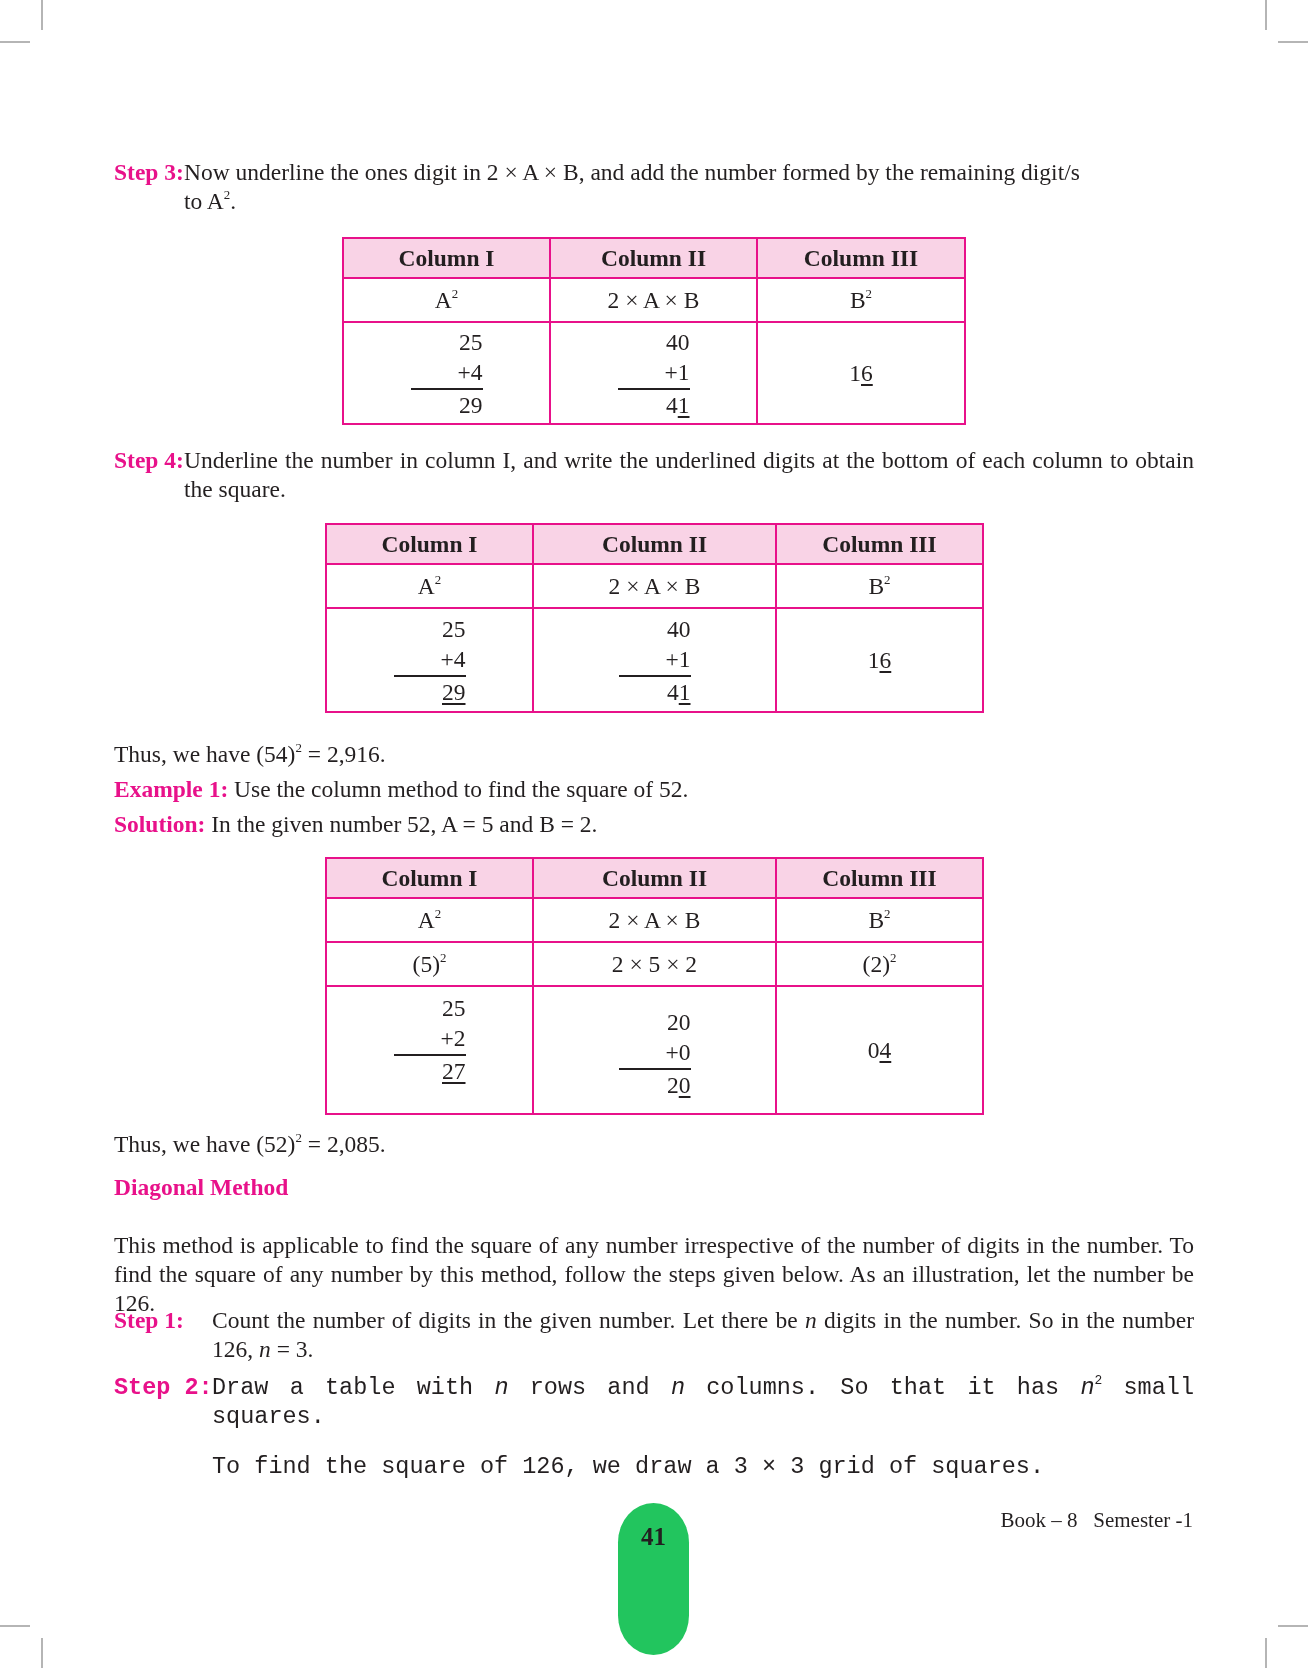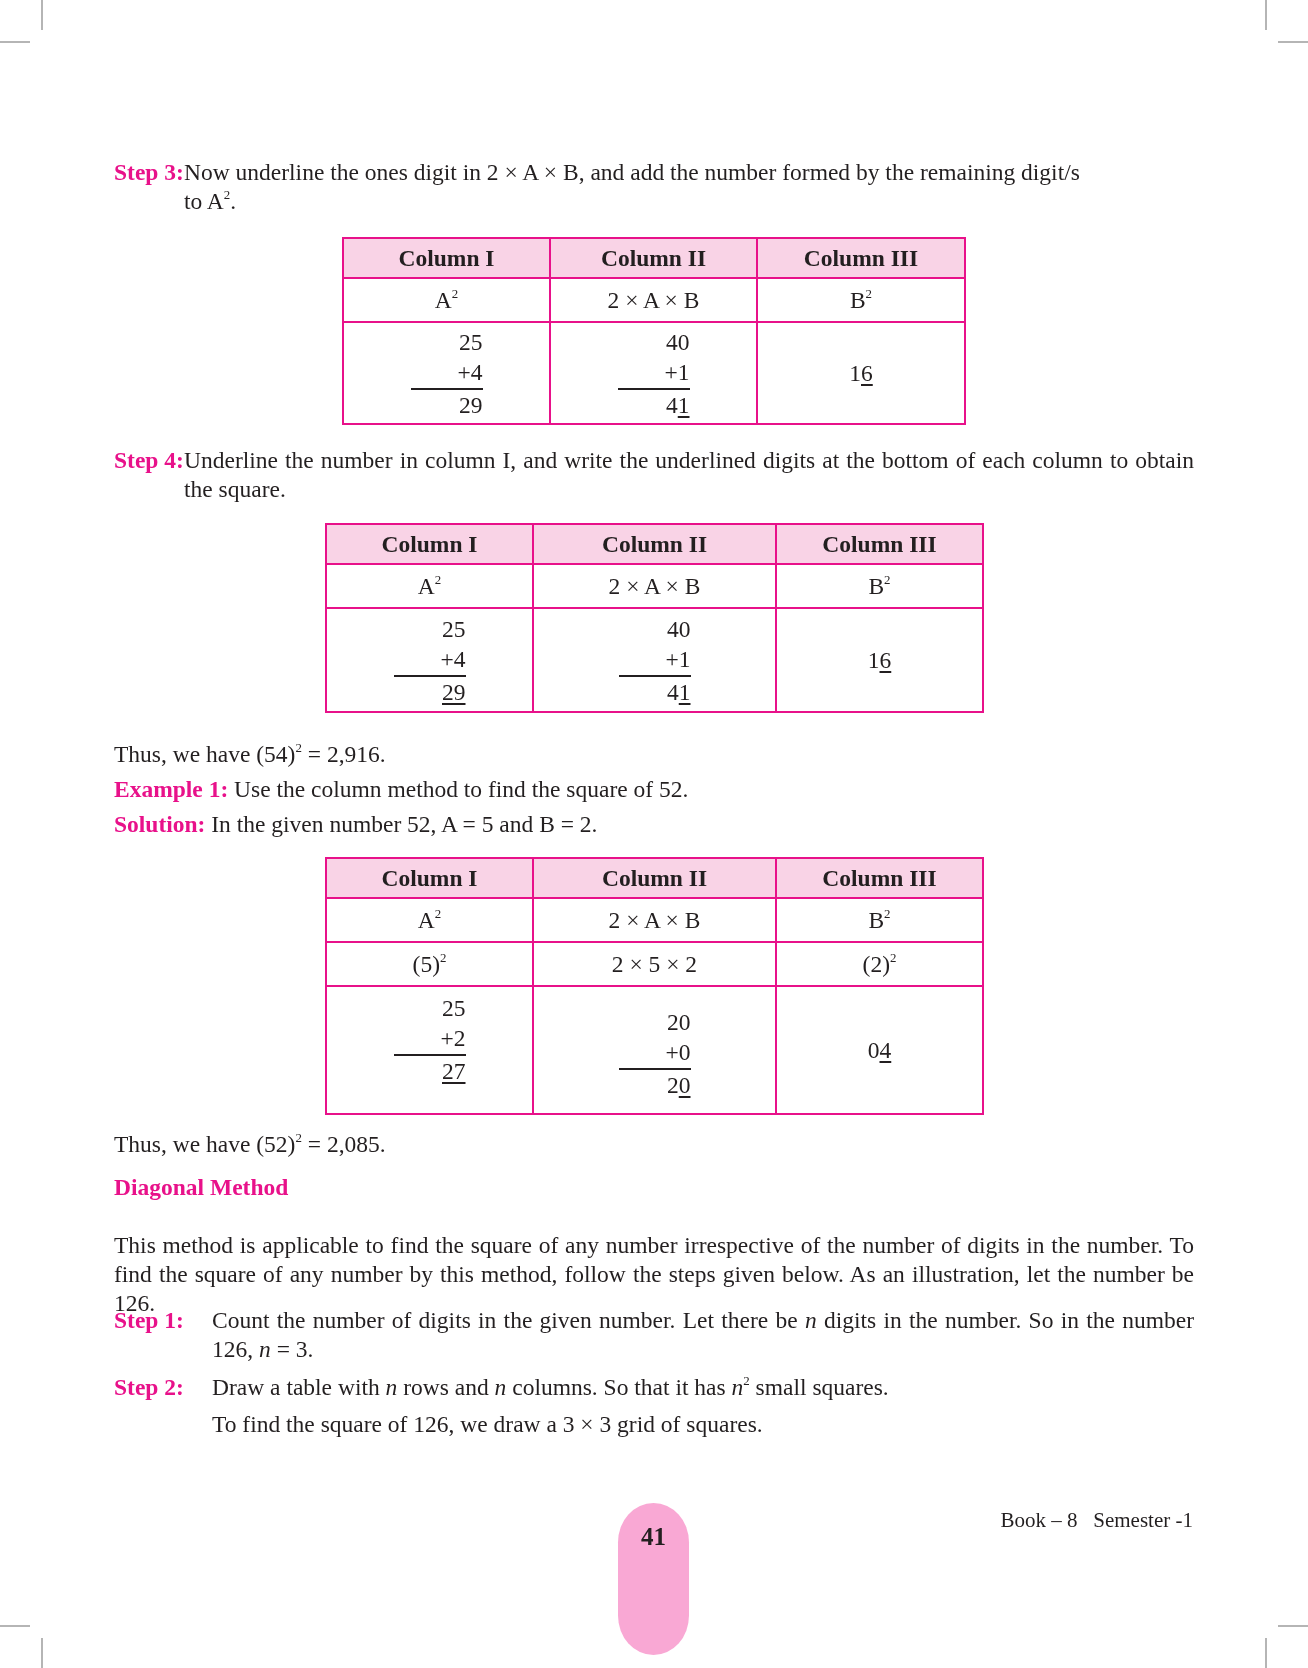--- a/index.html
+++ b/index.html
@@ -16,21 +16,21 @@
   .step.d .body { margin-left:98px; }
   sup { font-size:0.55em; vertical-align:0.75em; line-height:0; }
   table.col { position:absolute; border-collapse:collapse; table-layout:fixed; }
   table.col td, table.col th { border:2px solid #e8118a; text-align:center; font-size:23.5px; padding:0; }
   table.col th { background:#f9d3e6; font-weight:bold; height:38px; }
   table.col td.lbl { height:42px; }
   .stack { display:inline-block; text-align:right; line-height:30px; }
   .stack .rule { display:block; border-top:2px solid #231f20; width:72px; margin:1px auto 0; }
   .u { text-decoration:underline; text-underline-offset:3px; }
   .pill { position:absolute; left:618px; top:1503px; width:71px; height:152px;
-          background:#f9a8d4; border-radius:36px 36px 36px 36px / 40px 40px 40px 40px; }
+          background:#22c55e; border-radius:36px 36px 36px 36px / 40px 40px 40px 40px; }
   .pagenum { position:absolute; left:0; top:20px; width:71px; text-align:center; font-size:25px; font-weight:bold; }
   .footer { position:absolute; right:115px; top:1508px; font-size:21px; }
 </style>
 </head>
 <body>
 
 <div class="crop" style="left:41px;top:0;width:2px;height:30px;"></div>
 <div class="crop" style="left:0;top:41px;width:30px;height:2px;"></div>
 <div class="crop" style="left:1265px;top:0;width:2px;height:30px;"></div>
 <div class="crop" style="left:1278px;top:41px;width:30px;height:2px;"></div>
@@ -161,25 +161,25 @@
 <div class="abs txt pink" style="left:114px;top:1172px;">Diagonal Method</div>
 <div class="para" style="top:1231px;">This method is applicable to find the square of any number irrespective of the number of digits in the number. To find the square of any number by this method, follow the steps given below. As an illustration, let the number be 126.</div>
 
 <div class="step d" style="top:1306px;">
   <span class="lbl pink">Step 1:</span>
   <div class="body">
     <span>Count the number of digits in the given number. Let there be </span><i>n</i><span> digits in the number. So in the number 126, </span><i>n</i><span> = 3.</span>
   </div>
 </div>
 
-<div class="step d" style="top:1373px;">
+<div class="step d" style="top:1373px;font-family:Liberation Mono, monospace;">
   <span class="lbl pink">Step 2:</span>
   <div class="body">
     <span>Draw a table with </span><i>n</i><span> rows and </span><i>n</i><span> columns. So that it has </span><i>n</i><sup>2</sup><span> small squares.</span>
-    <div style="margin-top:8px;">To find the square of 126, we draw a 3 × 3 grid of squares.</div>
+    <div style="margin-top:21px;">To find the square of 126, we draw a 3 × 3 grid of squares.</div>
   </div>
 </div>
 
 <div class="pill">
   <div class="pagenum">41</div>
 </div>
 <div class="footer">
   <span>Book – 8</span>&nbsp;&nbsp;&nbsp;<span>Semester -1</span>
 </div>
 

